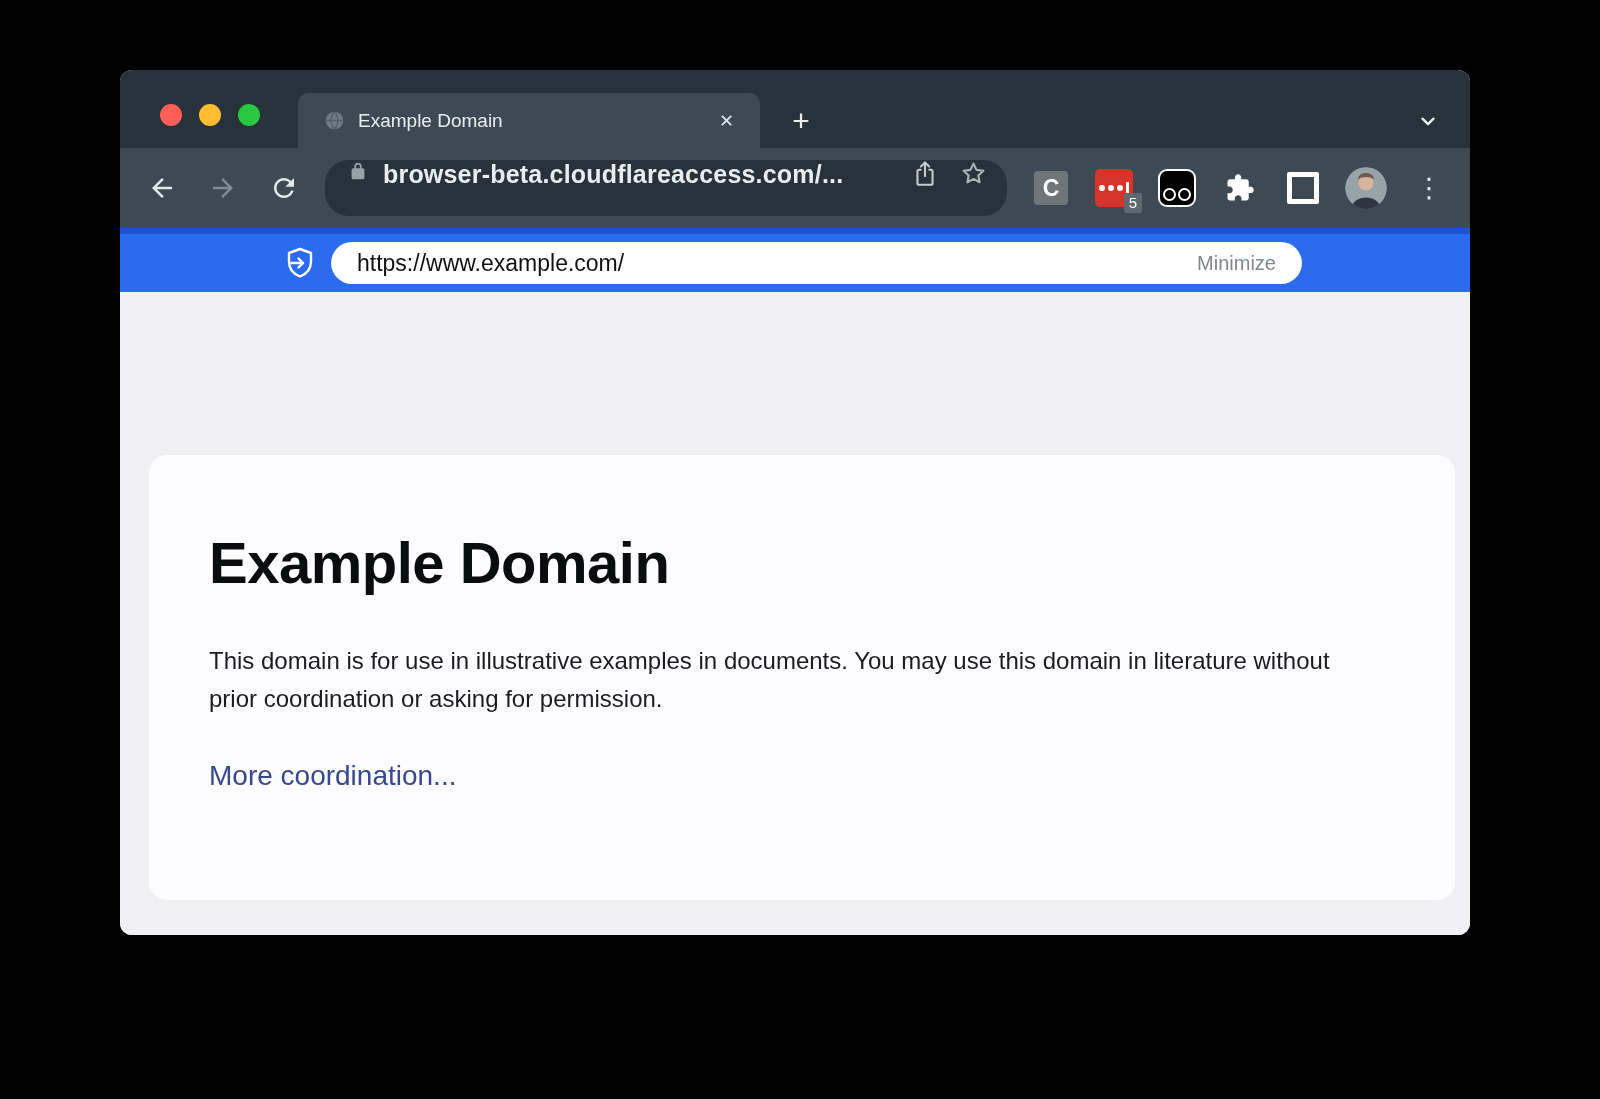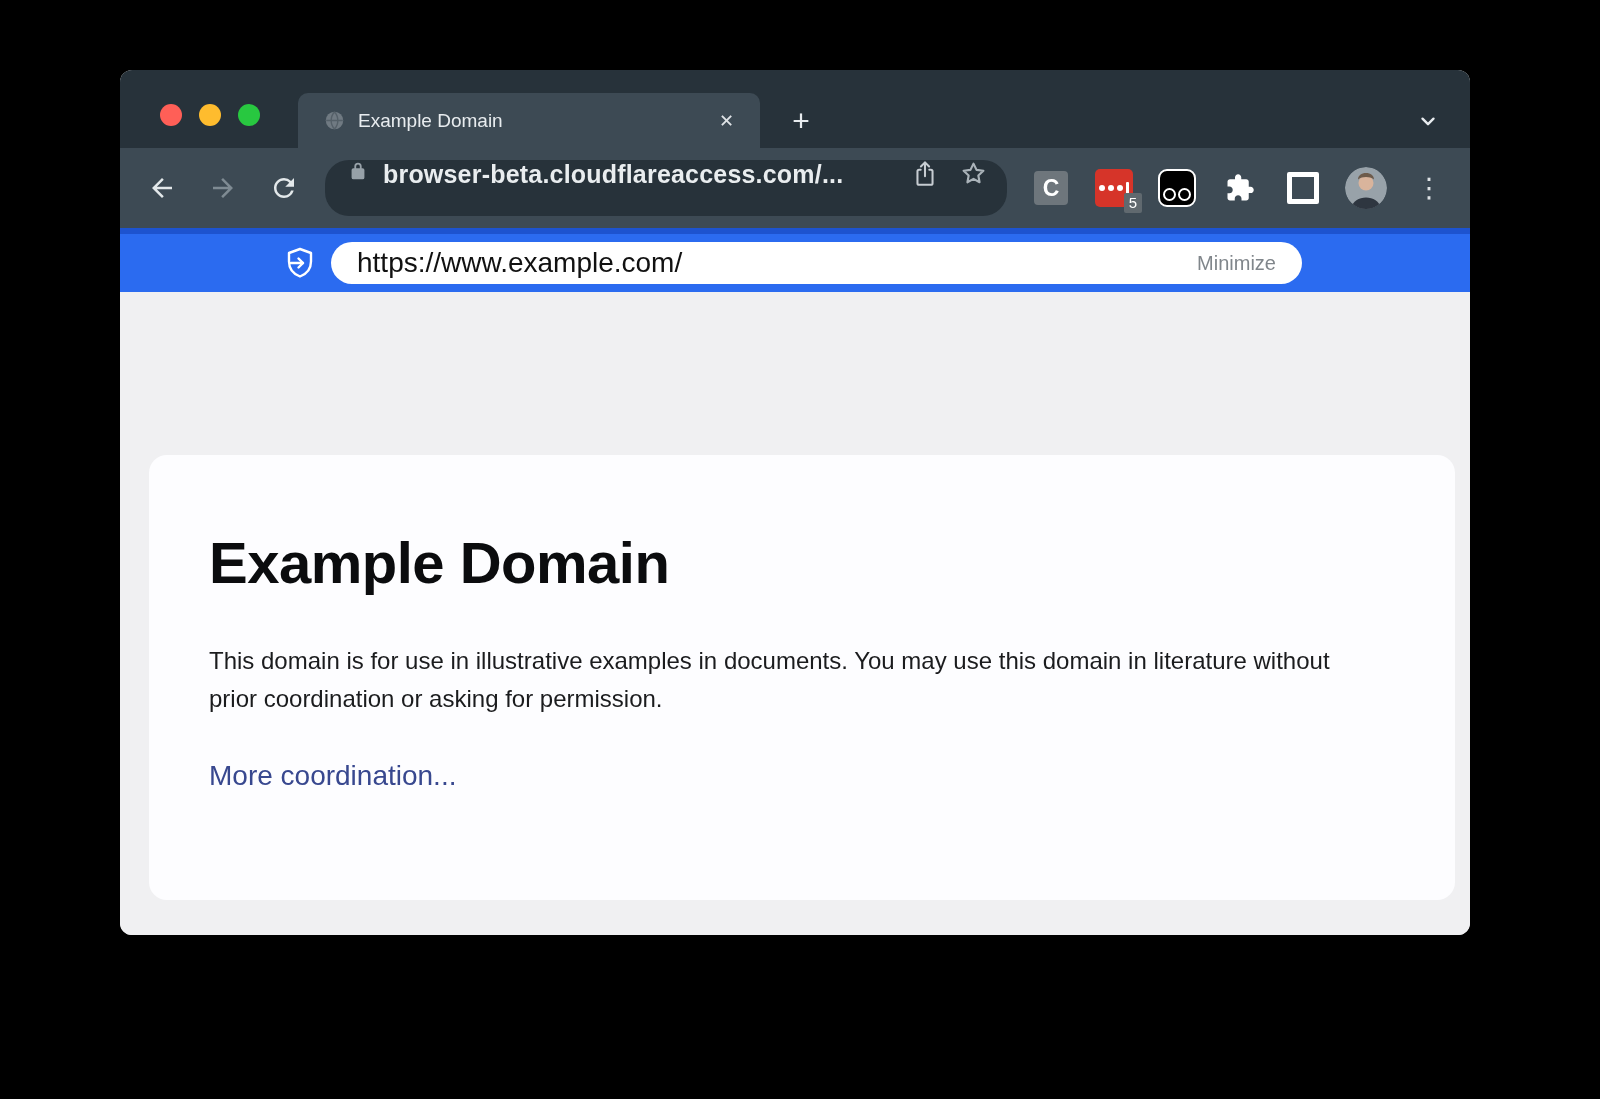--- a/index.html
+++ b/index.html
@@ -48,21 +48,21 @@
   .ext-bino i{width:13px;height:13px;border:2.5px solid #fff;border-radius:50%;display:block;}
   .ext-panel{width:32px;height:32px;border:5px solid #fff;border-radius:2px;}
   .avatar{width:42px;height:42px;border-radius:50%;overflow:hidden;flex:none;}
   .menu-dots{color:#DFE3E6;font-size:27px;letter-spacing:0;line-height:1;padding:0 4px;}
   
   .isobar{height:64px;flex:none;background:var(--accent_blue);border-top:6px solid var(--accent_blue_dark);
     display:flex;align-items:center;}
   .shield{margin-left:166px;flex:none;display:flex;}
   .isoinput{margin-left:17px;flex:none;width:971px;height:42px;background:#fff;border-radius:21px;
     display:flex;align-items:center;padding:0 22px 0 26px;}
-  .isoinput input{border:none;outline:none;flex:1;font-family:"Liberation Sans",sans-serif;font-size:28px;
+  .isoinput input{border:none;outline:none;flex:1;font-family:"Liberation Sans",sans-serif;font-size:23px;
     color:#111;background:transparent;padding:0;}
   .minimize{flex:none;color:#80868B;font-size:20px;background:none;border:none;font-family:"Liberation Sans",sans-serif;padding:0 4px;text-align:right;}
   
   .content{flex:1;background:var(--page_bg);position:relative;}
   .card{position:absolute;left:29px;top:163px;width:1306px;height:445px;background:var(--card_bg);
     border-radius:18px;padding:74px 90px 0 60px;}
   .card h1{margin:0;font-size:58px;font-weight:700;color:#0B0C0E;letter-spacing:-.5px;}
   .card p{margin:46px 0 0 0;font-size:24px;line-height:38px;color:#1B1C1E;max-width:1155px;}
   .card a{display:inline-block;margin-top:42px;font-size:28px;color:var(--link);text-decoration:none;}
   svg{display:block;}

